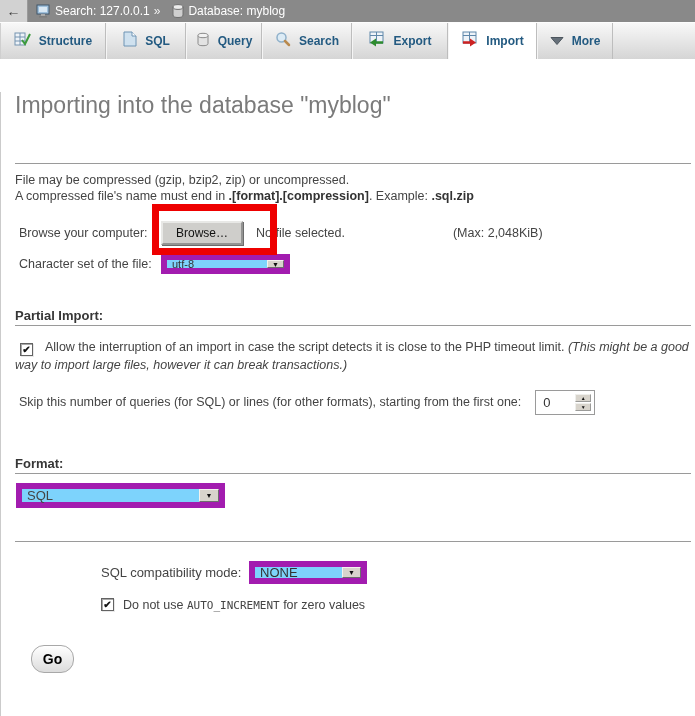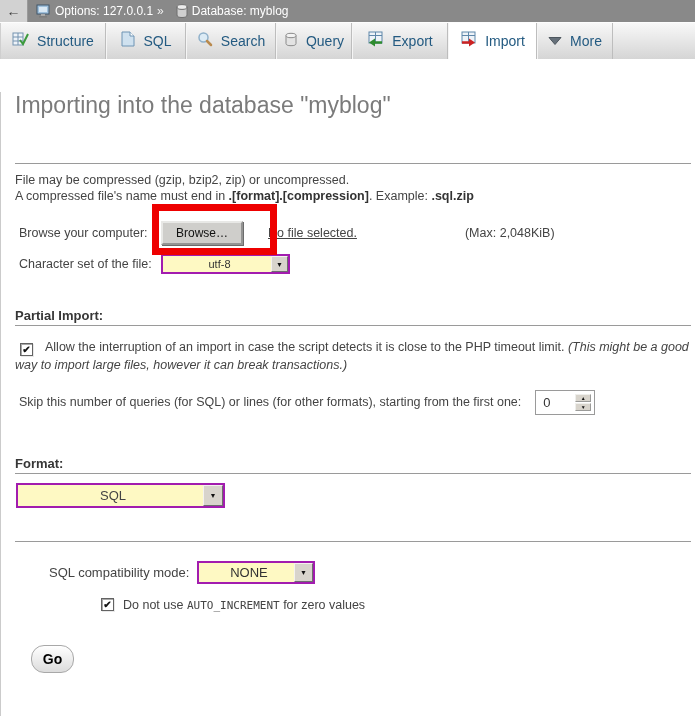--- a/index.html
+++ b/index.html
@@ -13,21 +13,21 @@
               color:#3a3a3a; font-size:14px; line-height:20px; cursor:pointer; flex:0 0 auto; }
   .crumb-icon { display:inline-flex; margin:0 4px 0 8px; flex:0 0 auto; }
   .crumb { color:#fff; text-decoration:none; }
   .crumb-sep { margin:0 4px; color:#f0f0f0; }
 
   
   .tabbar { height:37px; display:flex; background:linear-gradient(#f8f8f8,#d5d5d5); border-top:1px solid #fdfdfd; }
   .tab { display:flex; align-items:center; justify-content:center; gap:8px; height:100%;
          border-right:1px solid #bdbdbd; border-left:1px solid #f5f5f5; cursor:pointer; }
   .tab:first-child { border-left:1px solid #cfcfcf; }
-  .tab-label { font-size:14px; font-weight:normal; color:#235a81; }
+  .tab-label { font-size:12px; font-weight:bold; color:#235a81; }
   .tab.active { background:#fff; }
   .tab-filler { flex:1; }
 
   
   main { height:657px; background:#fff; border-left:1px solid #cbcbcb; position:relative; }
   .title { font-size:23px; font-weight:normal; color:#7b7b7b; margin:33px 0 0 14px; line-height:27px; }
   section h2 { font-size:13px; font-weight:bold; color:#363636; margin-left:14px; line-height:16px; }
   .rule { border-top:1px solid #9a9a9a; margin:1px 4px 0 14px; }
   .sec-file  { margin-top:44px; }
   .sec-part  { margin-top:34px; }
@@ -37,29 +37,29 @@
   .note b { color:#333; }
 
   .form-row { display:flex; align-items:center; margin-left:18px; font-size:12.5px; color:#444; }
   .browse-row { margin-top:16px; height:26px; position:relative; }
   .charset-row { margin-top:8px; height:20px; }
   .flabel { width:142px; flex:0 0 auto; }
 
   .classic-btn { background:#cfcecb; border:2px outset #e8e8e6; font-family:"Liberation Sans",sans-serif;
                  font-size:12px; color:#111; padding:3px 13px; height:24px; cursor:pointer;
                  box-shadow:1px 1px 0 #6c6c6c; }
-  .nofile { margin-left:25px;text-decoration:underline; }
+  .nofile { margin-left:13px; }
   .maxsize { margin-left:108px; }
 
   .red-box { position:absolute; left:133px; top:-16px; width:125px; height:51px;
              border:7px solid #ee0000; z-index:5; pointer-events:none; }
 
   
-  .xselect { display:inline-flex; align-items:center; background:#fef9c3; border:2px solid #a21caf;
-             height:20px; cursor:pointer;text-align:center; }
+  .xselect { display:inline-flex; align-items:center; background:#7dd3fc; border:6px solid #a21caf;
+             height:20px; cursor:pointer; }
   .xval { flex:1; padding-left:5px; font-size:11px; color:#333; white-space:nowrap; overflow:hidden; }
   .xbtn { width:17px; height:100%; background:#d8d4cc; border:1px solid; border-color:#f4f2ee #6d6d6d #6d6d6d #f4f2ee;
           font-size:7px; color:#111; display:flex; align-items:center; justify-content:center; flex:0 0 auto; }
   .charset-sel { width:129px; }
   .format-sel  { width:209px; height:25px; margin:9px 0 0 15px; }
   .format-sel .xval { font-size:13px; color:#444; }
   .format-sel .xbtn { width:20px; }
   .compat-sel { width:118px; height:23px; }
   .compat-sel .xval { font-size:13px; }
   .compat-sel .xbtn { width:19px; }
@@ -74,21 +74,21 @@
   .italic { font-style:italic; }
 
   .skip-row { margin-top:15px; height:26px; gap:14px; }
   .spinbox { display:inline-flex; align-items:center; justify-content:space-between; width:60px; height:25px;
              border:1px solid #9a9a9a; background:#fff; padding:2px 3px 2px 7px; flex:0 0 auto; }
   .spin-val { font-size:13px; color:#333; }
   .spinners { display:flex; flex-direction:column; gap:1px; }
   .spin-btn { width:16px; height:8px; background:#d8d4cc; border:1px outset #efefec; font-size:5px;
               line-height:6px; text-align:center; color:#111; cursor:pointer; }
 
-  .compat-row { margin-left:48px; margin-top:18px; height:24px; }
+  .compat-row { margin-left:100px; margin-top:18px; height:24px; }
   .compat-label { width:148px; flex:0 0 auto; font-size:13px; }
   .zero-row { margin-left:100px; margin-top:13px; height:15px; gap:9px; font-size:12.5px; }
   .mono { font-family:"DejaVu Sans Mono", monospace; font-size:11px; }
 
   .go-btn { margin:33px 0 0 30px; width:43px; height:28px; border-radius:13px;
             border:1px solid #a8a8a8; background:linear-gradient(#ffffff,#dcdcdc);
             font-family:"Liberation Sans",sans-serif; font-size:14px; font-weight:bold; color:#000; cursor:pointer; }
 </style>
 </head>
 <body>
@@ -98,21 +98,21 @@
   <header class="topbar">
     <button class="back-btn">←</button>
     <span class="crumb-icon">
       <svg width="15" height="14" viewBox="0 0 15 14">
         <rect x="1" y="1" width="12" height="9" fill="#9fc0dc" stroke="#41576b"></rect>
         <rect x="3" y="3" width="8" height="5" fill="#d9e8f4"></rect>
         <rect x="5" y="10" width="4" height="2" fill="#a9a9a9"></rect>
         <rect x="3" y="12" width="8" height="1.5" fill="#7d7d7d"></rect>
       </svg>
     </span>
-    <a class="crumb">Options: 127.0.0.1</a>
+    <a class="crumb">Search: 127.0.0.1</a>
     <span class="crumb-sep">»</span>
     <span class="crumb-icon">
       <svg width="12" height="14" viewBox="0 0 12 14">
         <path d="M1 3 v8 a5 2.5 0 0 0 10 0 v-8" fill="#cfcfcf" stroke="#6e6e6e"></path>
         <ellipse cx="6" cy="3" rx="5" ry="2.4" fill="#ececec" stroke="#6e6e6e"></ellipse>
       </svg>
     </span>
     <a class="crumb">Database: myblog</a>
   </header>
 
@@ -131,37 +131,37 @@
     </div>
     <div class="tab" style="width:80px">
       <span>
         <svg width="15" height="16" viewBox="0 0 15 16">
           <path d="M2 1 h8 l4 4 v10 h-12 z" fill="#cfe1ef" stroke="#6f94b4"></path>
           <path d="M10 1 v4 h4" fill="#ffffff" stroke="#6f94b4"></path>
         </svg>
       </span>
       <span class="tab-label">SQL</span>
     </div>
+    <div class="tab" style="width:76px">
+      <span>
+        <svg width="14" height="15" viewBox="0 0 14 15">
+          <path d="M2 3.5 v8 a5 2.2 0 0 0 10 0 v-8" fill="#e3e3e3" stroke="#8a8a8a"></path>
+          <ellipse cx="7" cy="3.5" rx="5" ry="2.2" fill="#f2f2f2" stroke="#8a8a8a"></ellipse>
+        </svg>
+      </span>
+      <span class="tab-label">Query</span>
+    </div>
     <div class="tab" style="width:90px">
       <span>
         <svg width="16" height="16" viewBox="0 0 16 16">
           <circle cx="6.5" cy="6.5" r="4.5" fill="#dcebf5" stroke="#8fb0ca" stroke-width="1.5"></circle>
           <line x1="10" y1="10" x2="14" y2="14" stroke="#b98a4e" stroke-width="2.5" stroke-linecap="round"></line>
         </svg>
       </span>
       <span class="tab-label">Search</span>
-    </div>
-    <div class="tab" style="width:76px">
-      <span>
-        <svg width="14" height="15" viewBox="0 0 14 15">
-          <path d="M2 3.5 v8 a5 2.2 0 0 0 10 0 v-8" fill="#e3e3e3" stroke="#8a8a8a"></path>
-          <ellipse cx="7" cy="3.5" rx="5" ry="2.2" fill="#f2f2f2" stroke="#8a8a8a"></ellipse>
-        </svg>
-      </span>
-      <span class="tab-label">Query</span>
     </div>
     <div class="tab" style="width:96px">
       <span>
         <svg width="17" height="16" viewBox="0 0 17 16">
           <rect x="2" y="1" width="13" height="11" fill="#eef3f8" stroke="#5f87aa"></rect>
           <line x1="2" y1="4.5" x2="15" y2="4.5" stroke="#5f87aa"></line>
           <line x1="8.5" y1="1" x2="8.5" y2="12" stroke="#5f87aa"></line>
           <path d="M15 11.5 H7" stroke="#2e8b2e" stroke-width="2.5"></path>
           <path d="M8 7.5 l-6 4 6 4 z" fill="#2e8b2e"></path>
         </svg>

